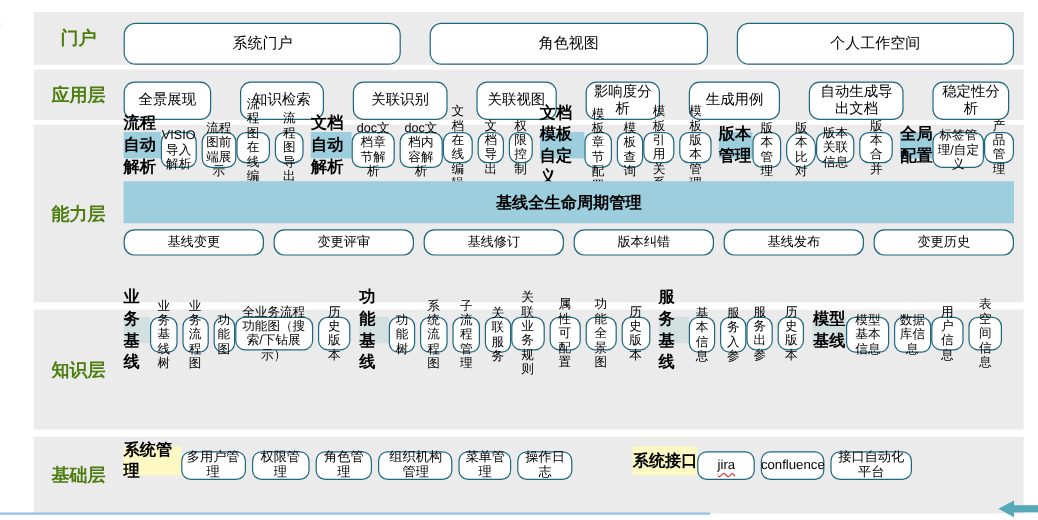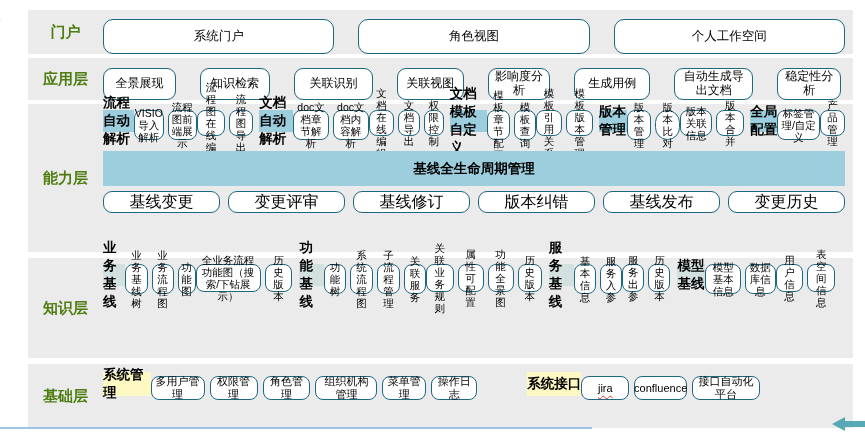--- a/index.html
+++ b/index.html
@@ -38,21 +38,21 @@
   
   .cap-content{padding:6px 8px 0 0;}
   .cap-groups{display:flex;gap:6px;}
   .group{display:flex;flex-direction:row;min-width:0;}
   .group .g-header{margin-bottom:5px;}
   .g-row{display:flex;gap:4px;}
   .cap-r1{height:30px;margin-bottom:5px;}
   .cap-r2{height:26px;}
   .baseline-hdr{margin-top:6px;height:35px;}
   .baseline-row{display:flex;gap:8px;margin-top:5px;height:22px;}
-  .baseline-row .btn{flex:1;font-size:16px;border-radius:9px;}
+  .baseline-row .btn{flex:1;font-size:11px;border-radius:9px;}
   
   .kn-content{padding:6px 18px 0 0;}
   .kn-groups{display:flex;gap:7px;}
   .kn-r1{height:30px;margin-bottom:5px;}
   .kn-r2{height:28px;}
   
   .fd-content{padding:8px 0 0 0;}
   .fd-row{display:flex;gap:5px;margin-top:4px;height:24px;}
   .fd-row .btn{font-size:11px;}
   .fd-group2{margin-left:50px;margin-right:33px;}

